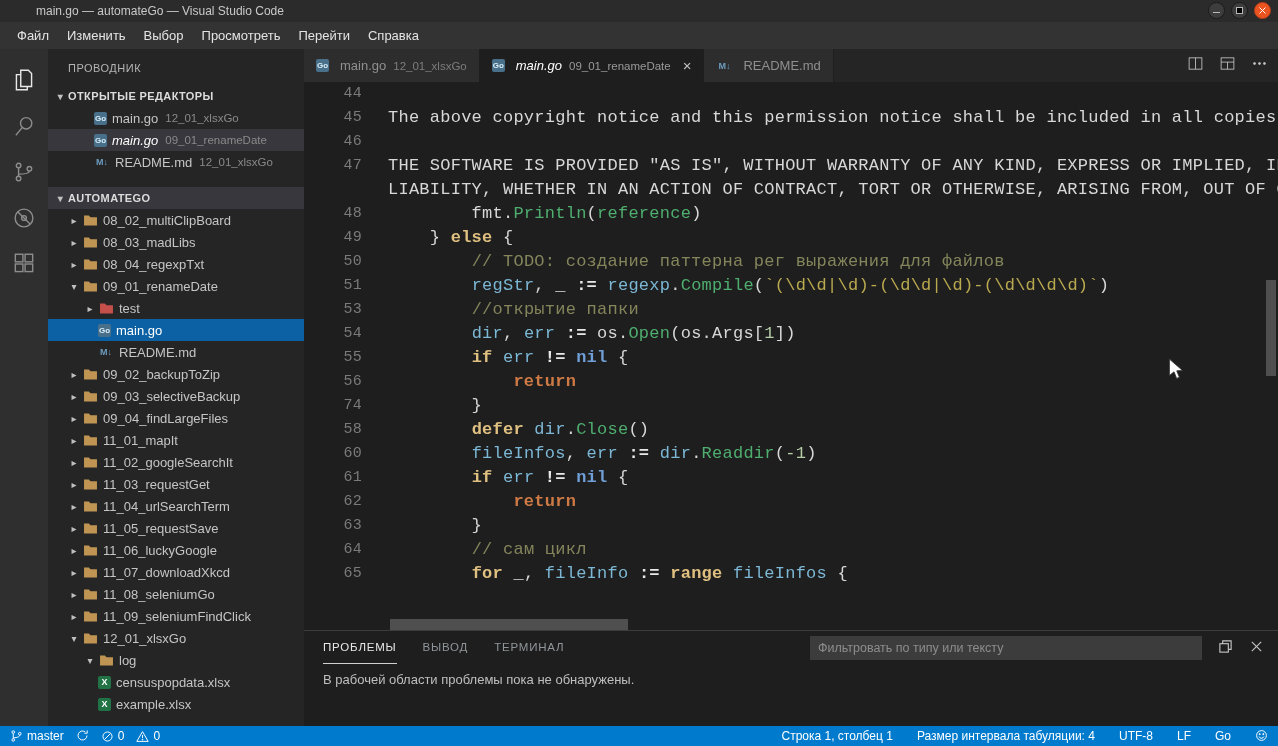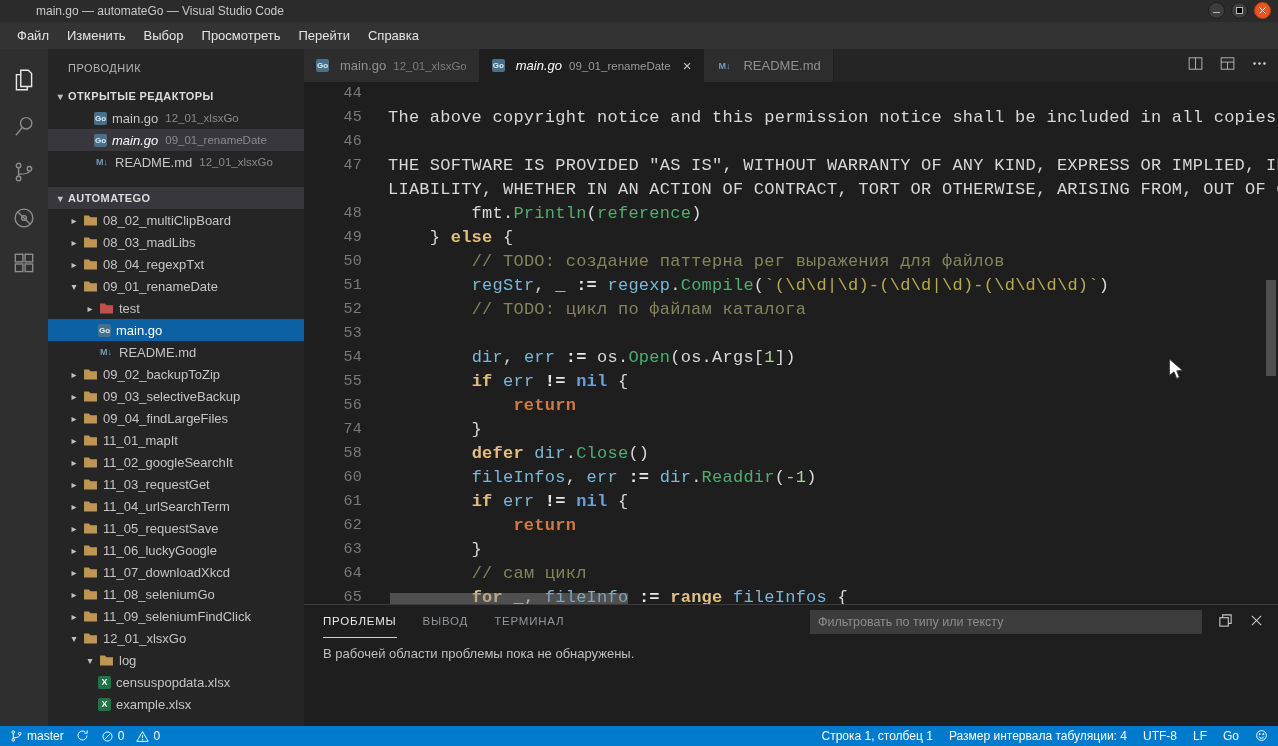--- a/index.html
+++ b/index.html
@@ -72,37 +72,37 @@
   .tk-r { color:#cf7a45; font-weight:bold;text-align:right; }
   .tk-f { color:#4fae6f; }
   .tk-v { color:#7cb8d6; }
   .tk-s { color:#b9a94f; }
   .tk-o { color:#e8e8e8; font-weight:bold; }
   .tk-n { color:#6f9fd6; font-weight:bold;margin-top:44px; }
   .tk-m { color:#b5cea8; }
   .hscroll { position:absolute; left:86px; bottom:0; width:238px; height:11px; background:rgba(140,140,140,.45); }
   .vscroll { position:absolute; right:2px; top:198px; width:10px; height:96px; background:rgba(140,140,140,.45); }
   
-  .panel { height:122px; flex:none; border-top:1px solid #3c3c3c; background:#1e1e1e; position:relative; }
+  .panel { height:96px; flex:none; border-top:1px solid #3c3c3c; background:#1e1e1e; position:relative; }
   .panel-tabs { height:33px; display:flex; align-items:center; padding-left:19px; gap:26px; }
   .panel-tab { font-size:11.5px; letter-spacing:.8px; color:#8f9699; height:100%; display:flex; align-items:center;
                border-bottom:1px solid transparent; }
   .panel-tab.active { color:#e7e7e7; border-bottom-color:#d0d0d0; }
   .panel-filter { position:absolute; right:76px; top:5px; width:392px; height:24px; background:#3c3c3c; border:none;
                   color:#cccccc; font-size:12.5px; padding:0 8px; outline:none; font-family:"Liberation Sans",sans-serif; }
   .panel-filter::placeholder { color:#8d8d8d; }
   .panel-icons { position:absolute; right:14px; top:8px; display:flex; gap:16px; }
   .panel-icons svg { stroke:#c5c5c5; fill:none; stroke-width:1.2; }
   .panel-msg { padding:8px 0 0 19px; font-size:13px; color:#bfbfbf; }
   
   .statusbar { height:20px; background:#007acc; display:flex; align-items:center; justify-content:space-between;
                color:#ffffff; font-size:12px; padding:0 10px; }
   .sb-left, .sb-right { display:flex; align-items:flex-start; }
   .sb-left  .status-item { margin-right:12px; }
-  .sb-right .status-item { margin-left:16px; }
+  .sb-right .status-item { margin-left:24px; }
   .status-item { display:flex; align-items:center; gap:4px; white-space:nowrap; }
   .status-item svg { stroke:#ffffff; fill:none; stroke-width:1.2; }
   
   .mouse-cursor { position:absolute; left:1168px; top:358px; z-index:99; pointer-events:none; }
 </style>
 </head>
 <body>
 
 <div class="titlebar">
   <div class="title">main.go — automateGo — Visual Studio Code</div>
@@ -441,22 +441,21 @@
     <div class="code-area" id="code">
       <div class="code-row"><span class="gutter">44</span><span class="code-text"></span></div>
         <div class="code-row"><span class="gutter">45</span><span class="code-text"><span class="tk-t">The above copyright notice and this permission notice shall be included in all copies or substantial portions of the Software.</span></span></div>
         <div class="code-row"><span class="gutter">46</span><span class="code-text"></span></div>
         <div class="code-row"><span class="gutter">47</span><span class="code-text"><span class="tk-t">THE SOFTWARE IS PROVIDED "AS IS", WITHOUT WARRANTY OF ANY KIND, EXPRESS OR IMPLIED, INCLUDING</span></span></div>
         <div class="code-row"><span class="gutter"></span><span class="code-text"><span class="tk-t">LIABILITY, WHETHER IN AN ACTION OF CONTRACT, TORT OR OTHERWISE, ARISING FROM, OUT OF OR IN</span></span></div>
         <div class="code-row"><span class="gutter">48</span><span class="code-text"><span class="tk-t">        fmt.</span><span class="tk-f">Println</span><span class="tk-t">(</span><span class="tk-f">reference</span><span class="tk-t">)</span></span></div>
         <div class="code-row"><span class="gutter">49</span><span class="code-text"><span class="tk-t">    } </span><span class="tk-k">else</span><span class="tk-t"> {</span></span></div>
         <div class="code-row"><span class="gutter">50</span><span class="code-text"><span class="tk-t">        </span><span class="tk-c">// TODO: создание паттерна рег выражения для файлов</span></span></div>
         <div class="code-row"><span class="gutter">51</span><span class="code-text"><span class="tk-t">        </span><span class="tk-v">regStr</span><span class="tk-t">, _ </span><span class="tk-o">:=</span><span class="tk-t"> </span><span class="tk-v">regexp</span><span class="tk-t">.</span><span class="tk-f">Compile</span><span class="tk-t">(</span><span class="tk-s">`(\d\d|\d)-(\d\d|\d)-(\d\d\d\d)`</span><span class="tk-t">)</span></span></div>
-        <div class="code-row"><span class="gutter">52</span><span class="code-text"><span class="tk-t">        </span><span class="tk-c">// TODO: цикл по файлам каталога</span></span></div>
-        <div class="code-row"><span class="gutter">53</span></div>
+        <div class="code-row"><span class="gutter">53</span><span class="code-text"><span class="tk-t">        </span><span class="tk-c">//открытие папки</span></span></div>
         <div class="code-row"><span class="gutter">54</span><span class="code-text"><span class="tk-t">        </span><span class="tk-v">dir</span><span class="tk-t">, </span><span class="tk-v">err</span><span class="tk-t"> </span><span class="tk-o">:=</span><span class="tk-t"> os.</span><span class="tk-f">Open</span><span class="tk-t">(os.Args[</span><span class="tk-m">1</span><span class="tk-t">])</span></span></div>
         <div class="code-row"><span class="gutter">55</span><span class="code-text"><span class="tk-t">        </span><span class="tk-k">if</span><span class="tk-t"> </span><span class="tk-v">err</span><span class="tk-t"> </span><span class="tk-o">!=</span><span class="tk-t"> </span><span class="tk-n">nil</span><span class="tk-t"> {</span></span></div>
         <div class="code-row"><span class="gutter">56</span><span class="code-text"><span class="tk-t">            </span><span class="tk-r">return</span></span></div>
         <div class="code-row"><span class="gutter">74</span><span class="code-text"><span class="tk-t">        }</span></span></div>
         <div class="code-row"><span class="gutter">58</span><span class="code-text"><span class="tk-t">        </span><span class="tk-k">defer</span><span class="tk-t"> </span><span class="tk-v">dir</span><span class="tk-t">.</span><span class="tk-f">Close</span><span class="tk-t">()</span></span></div>
         <div class="code-row"><span class="gutter">60</span><span class="code-text"><span class="tk-t">        </span><span class="tk-v">fileInfos</span><span class="tk-t">, </span><span class="tk-v">err</span><span class="tk-t"> </span><span class="tk-o">:=</span><span class="tk-t"> </span><span class="tk-v">dir</span><span class="tk-t">.</span><span class="tk-f">Readdir</span><span class="tk-t">(</span><span class="tk-m">-1</span><span class="tk-t">)</span></span></div>
         <div class="code-row"><span class="gutter">61</span><span class="code-text"><span class="tk-t">        </span><span class="tk-k">if</span><span class="tk-t"> </span><span class="tk-v">err</span><span class="tk-t"> </span><span class="tk-o">!=</span><span class="tk-t"> </span><span class="tk-n">nil</span><span class="tk-t"> {</span></span></div>
         <div class="code-row"><span class="gutter">62</span><span class="code-text"><span class="tk-t">            </span><span class="tk-r">return</span></span></div>
         <div class="code-row"><span class="gutter">63</span><span class="code-text"><span class="tk-t">        }</span></span></div>
         <div class="code-row"><span class="gutter">64</span><span class="code-text"><span class="tk-t">        </span><span class="tk-c">// сам цикл</span></span></div>

